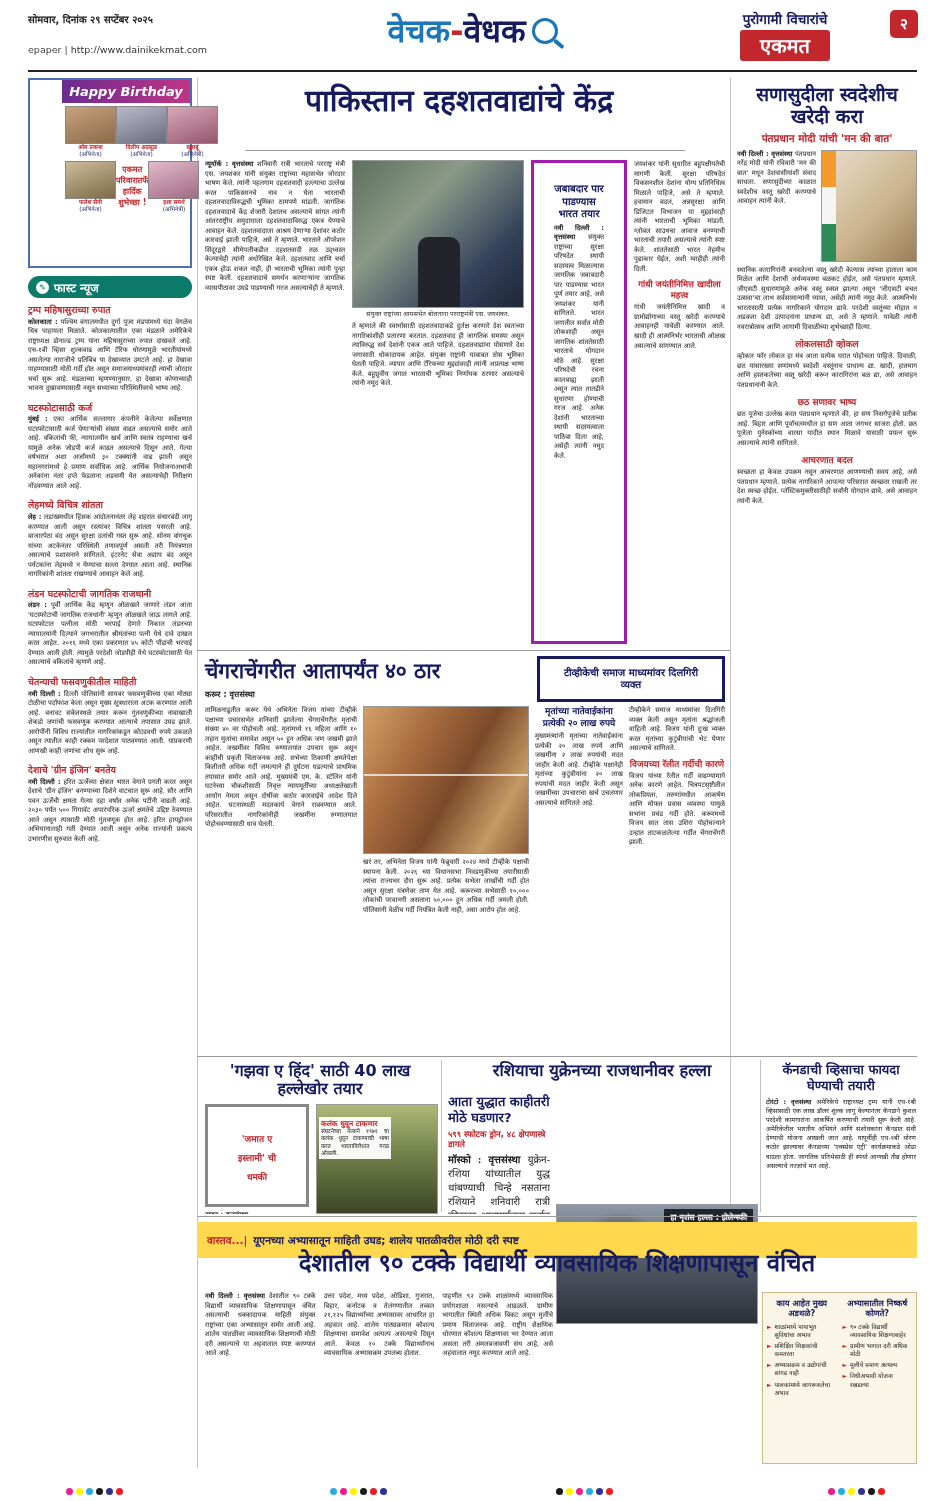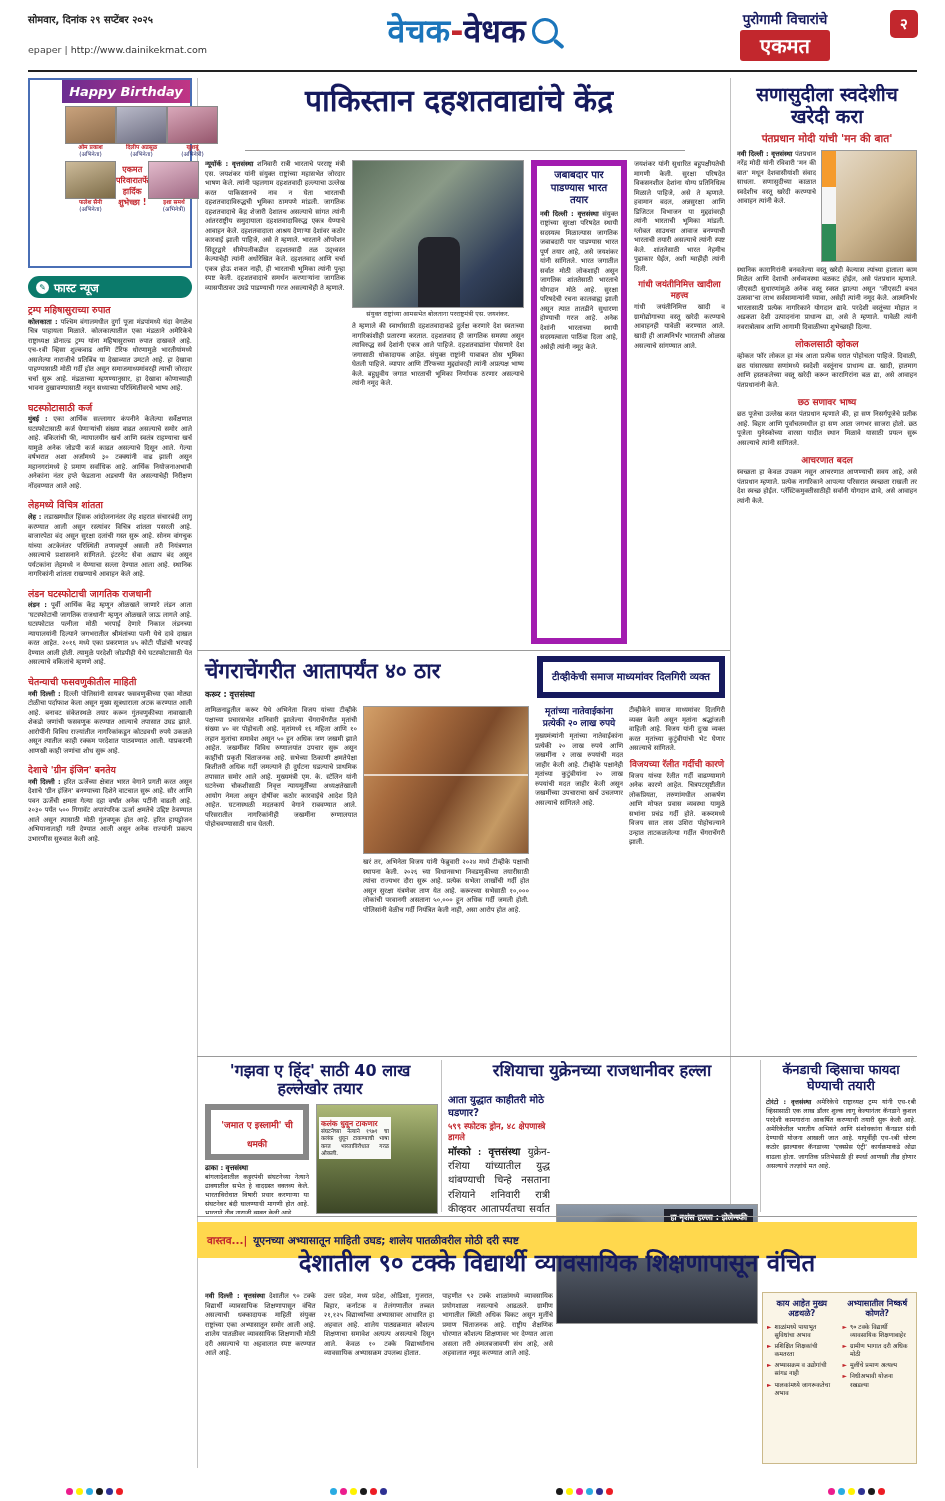--- a/index.html
+++ b/index.html
@@ -34,21 +34,21 @@
   .bday-head{height:23px;background:linear-gradient(90deg,#6a2c91,#c13584);color:#fff;
              font-style:italic;font-weight:bold;font-size:13px;display:flex;align-items:center;justify-content:center;}
   .bcell{width:51px;}
   .bimg{width:51px;height:38px;border:1px solid #888;box-sizing:border-box;}
   .bname{font-size:5.8px;line-height:1.2;text-align:center;}
   .fast-pill{background:#0b7a6b;border-radius:11px;display:flex;align-items:center;gap:5px;padding:0 8px;height:22px;}
   .fast-ico{width:13px;height:13px;border-radius:50%;background:#ffffff;display:flex;align-items:center;justify-content:center;
             color:#0b7a6b;font-size:8px;font-weight:bold;}
   .brief{margin-bottom:8px;}
   .brief-head{color:#c2272d;font-weight:bold;font-size:9.3px;line-height:1.25;margin-bottom:2px;}
-  .kbox{border:6px solid #a21caf;box-sizing:border-box;padding:3px;}
+  .kbox{border:3px solid #a21caf;box-sizing:border-box;padding:20px;}
   .mag{display:inline-block;width:20px;height:20px;border:3px solid #1b75bb;border-radius:50%;position:relative;margin-left:6px;top:2px;}
   .mag:after{content:"";position:absolute;width:12px;height:3.5px;background:#1b75bb;transform:rotate(40deg);right:-10px;bottom:-4px;border-radius:2px;}
   .chip{position:absolute;top:4px;right:4px;background:rgba(15,15,25,.85);color:#fff;font-weight:bold;font-size:8px;padding:2px 6px;}
   .strip{background:#ffd84d;display:flex;align-items:center;padding:0 10px;gap:6px;box-sizing:border-box;}
   .infobox{background:#faf5e7;border:1px solid #cbb98a;box-sizing:border-box;padding:5px 4px;display:flex;gap:6px;}
   .mini-li{display:flex;gap:3px;font-size:6.2px;line-height:1.32;margin-bottom:3px;text-align:left;}
   .arr{color:#c2272d;font-size:5.8px;line-height:1.4;}
   .dot{width:7px;height:7px;border-radius:50%;display:inline-block;margin-right:3px;}
   .c0{background:#ec1c8d}.c1{background:#fff200}.c2{background:#29abe2}.c3{background:#1a1a1a}.c4{background:#2e3192}.c5{background:#ed1c24}
 </style>
@@ -237,21 +237,21 @@
   </div>
   <div class="abs photo photo-protest" style="left:316px;top:1104px;width:122px;height:110px;box-sizing:border-box;">
     <div style="position:absolute;left:2px;top:12px;width:68px;background:rgba(255,255,255,.95);padding:2px;">
       <div class="b red" style="font-size:7.5px;line-height:1.2;">कलंक धुवून टाकणार</div>
       <div style="font-size:5.6px;line-height:1.3;text-align:justify;">संघटनेच्या नेत्याने १९७१ चा कलंक धुवून टाकण्याची भाषा करत भारताविरोधात गरळ ओकली.</div>
     </div>
   </div>
 
   <div class="abs b navy ctr" style="left:448px;top:1062px;width:308px;font-size:16.5px;line-height:1.1;">रशियाचा युक्रेनच्या राजधानीवर हल्ला</div>
   <div class="abs" style="left:448px;top:1094px;width:102px;height:120px;overflow:hidden;">
-    <div class="b navy" style="font-size:10px;line-height:1.25;">आता युद्धात काहीतरी मोठे घडणार?</div>
+    <div class="b navy" style="font-size:13px;line-height:1.25;">आता युद्धात काहीतरी मोठे घडणार?</div>
     <div class="b red" style="font-size:8.4px;line-height:1.25;margin-top:2px;">५९९ स्फोटक ड्रोन, ४८ क्षेपणास्त्रे डागले</div>
     <div class="bt" style="font-size:10px;margin-top:3px;font-family:Liberation Serif, serif;">
       <span class="dl">मॉस्को : वृत्तसंस्था</span>
       <span>युक्रेन-रशिया यांच्यातील युद्ध थांबण्याची चिन्हे नसताना रशियाने शनिवारी रात्री कीव्हवर आतापर्यंतचा सर्वात मोठा हवाई हल्ला केला. या हल्ल्यात किमान चार ठार तर ७० हून अधिक जखमी झाले. निवासी इमारती आणि वीजयंत्रणांचे मोठे नुकसान झाले.</span>
     </div>
   </div>
   <div class="abs photo photo-kyiv" style="left:556px;top:1094px;width:202px;height:120px;box-sizing:border-box;">
     <span class="chip">हा नृशंस हल्ला : झेलेन्स्की</span>
   </div>
 

